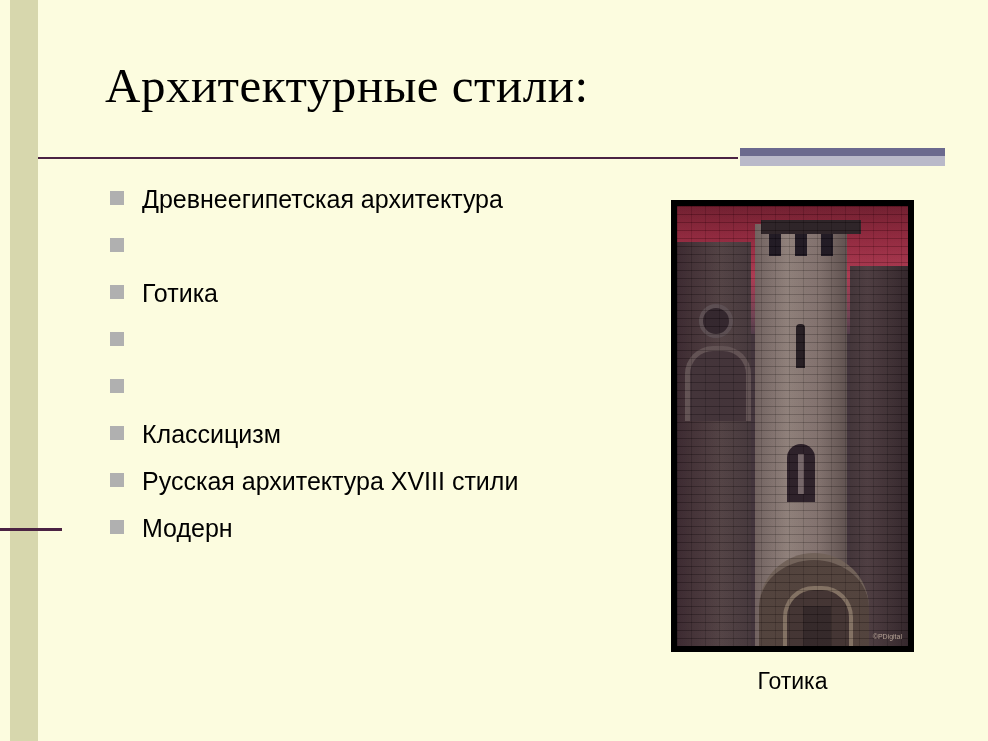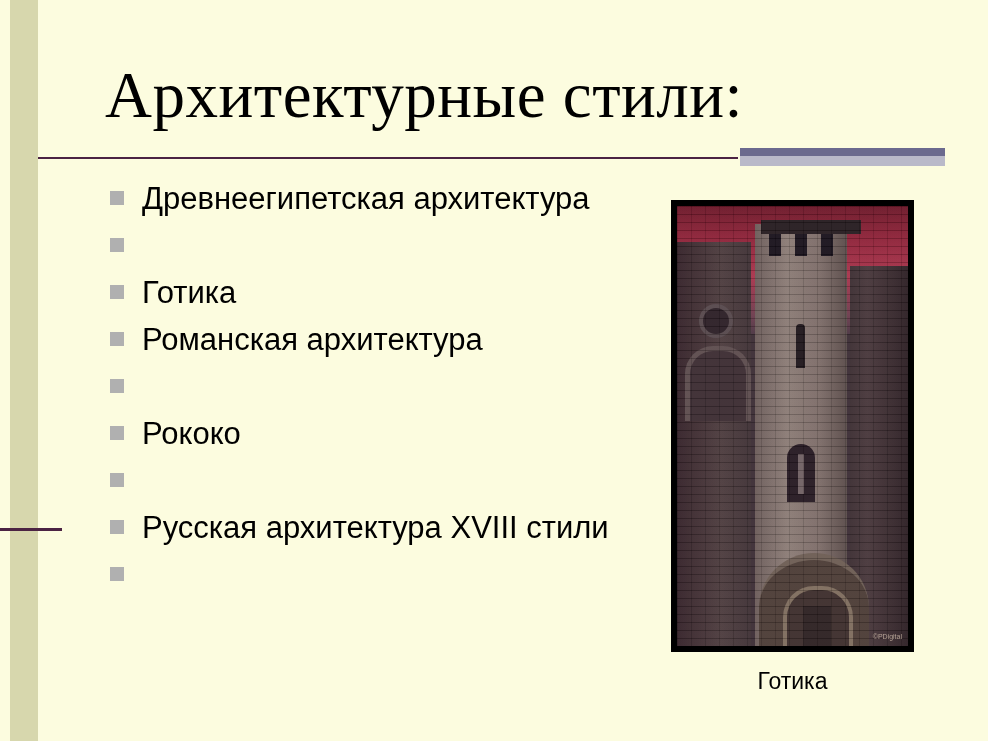--- a/index.html
+++ b/index.html
@@ -37,21 +37,21 @@
     height: 741px;
     background: #fcfcdf;
   }
   
   .title {
     position: absolute;
     left: 105px;
     top: 58px;
     width: 800px;
     font-family: "Liberation Serif", serif;
-    font-size: 65px;
+    font-size: 49px;
     color: #000000;
     letter-spacing: 0.5px;
     line-height: 1.15;
   }
   
   .title-rule {
     position: absolute;
     left: 38px;
     top: 157px;
     width: 700px;
@@ -82,21 +82,21 @@
     top: 180px;
     width: 560px;
     list-style: none;
     margin: 0;
     padding: 0;
   }
   .bullet-item {
     display: flex;
     align-items: flex-start;
     height: 47px;
-    font-size: 31px;
+    font-size: 25px;
     color: #000000;
   }
   .bullet-marker {
     flex: 0 0 auto;
     width: 14px;
     height: 14px;
     background: #b0b0b0;
     margin-top: 11px;
     margin-right: 18px;
   }
@@ -299,38 +299,35 @@
     </li>
     <li class="bullet-item">
       <span class="bullet-marker"></span>
     </li>
     <li class="bullet-item">
       <span class="bullet-marker"></span>
       <span class="bullet-text">Готика</span>
     </li>
     <li class="bullet-item">
       <span class="bullet-marker"></span>
-      <span class="bullet-text">Романская архитектура</span>
-    </li>
-    <li class="bullet-item">
-      <span class="bullet-marker"></span>
-    </li>
-    <li class="bullet-item">
-      <span class="bullet-marker"></span>
-      <span class="bullet-text">Рококо</span>
-    </li>
-    <li class="bullet-item">
-      <span class="bullet-marker"></span>
+    </li>
+    <li class="bullet-item">
+      <span class="bullet-marker"></span>
+    </li>
+    <li class="bullet-item">
+      <span class="bullet-marker"></span>
+      <span class="bullet-text">Классицизм</span>
     </li>
     <li class="bullet-item">
       <span class="bullet-marker"></span>
       <span class="bullet-text">Русская архитектура XVIII стили</span>
     </li>
     <li class="bullet-item">
       <span class="bullet-marker"></span>
+      <span class="bullet-text">Модерн</span>
     </li>
   </ul>
 
   <div class="image-frame">
     <div class="image-inner">
       <div class="sky"></div>
       <div class="wall-left">
         <div class="round-window"></div>
         <div class="side-arch"></div>
       </div>

